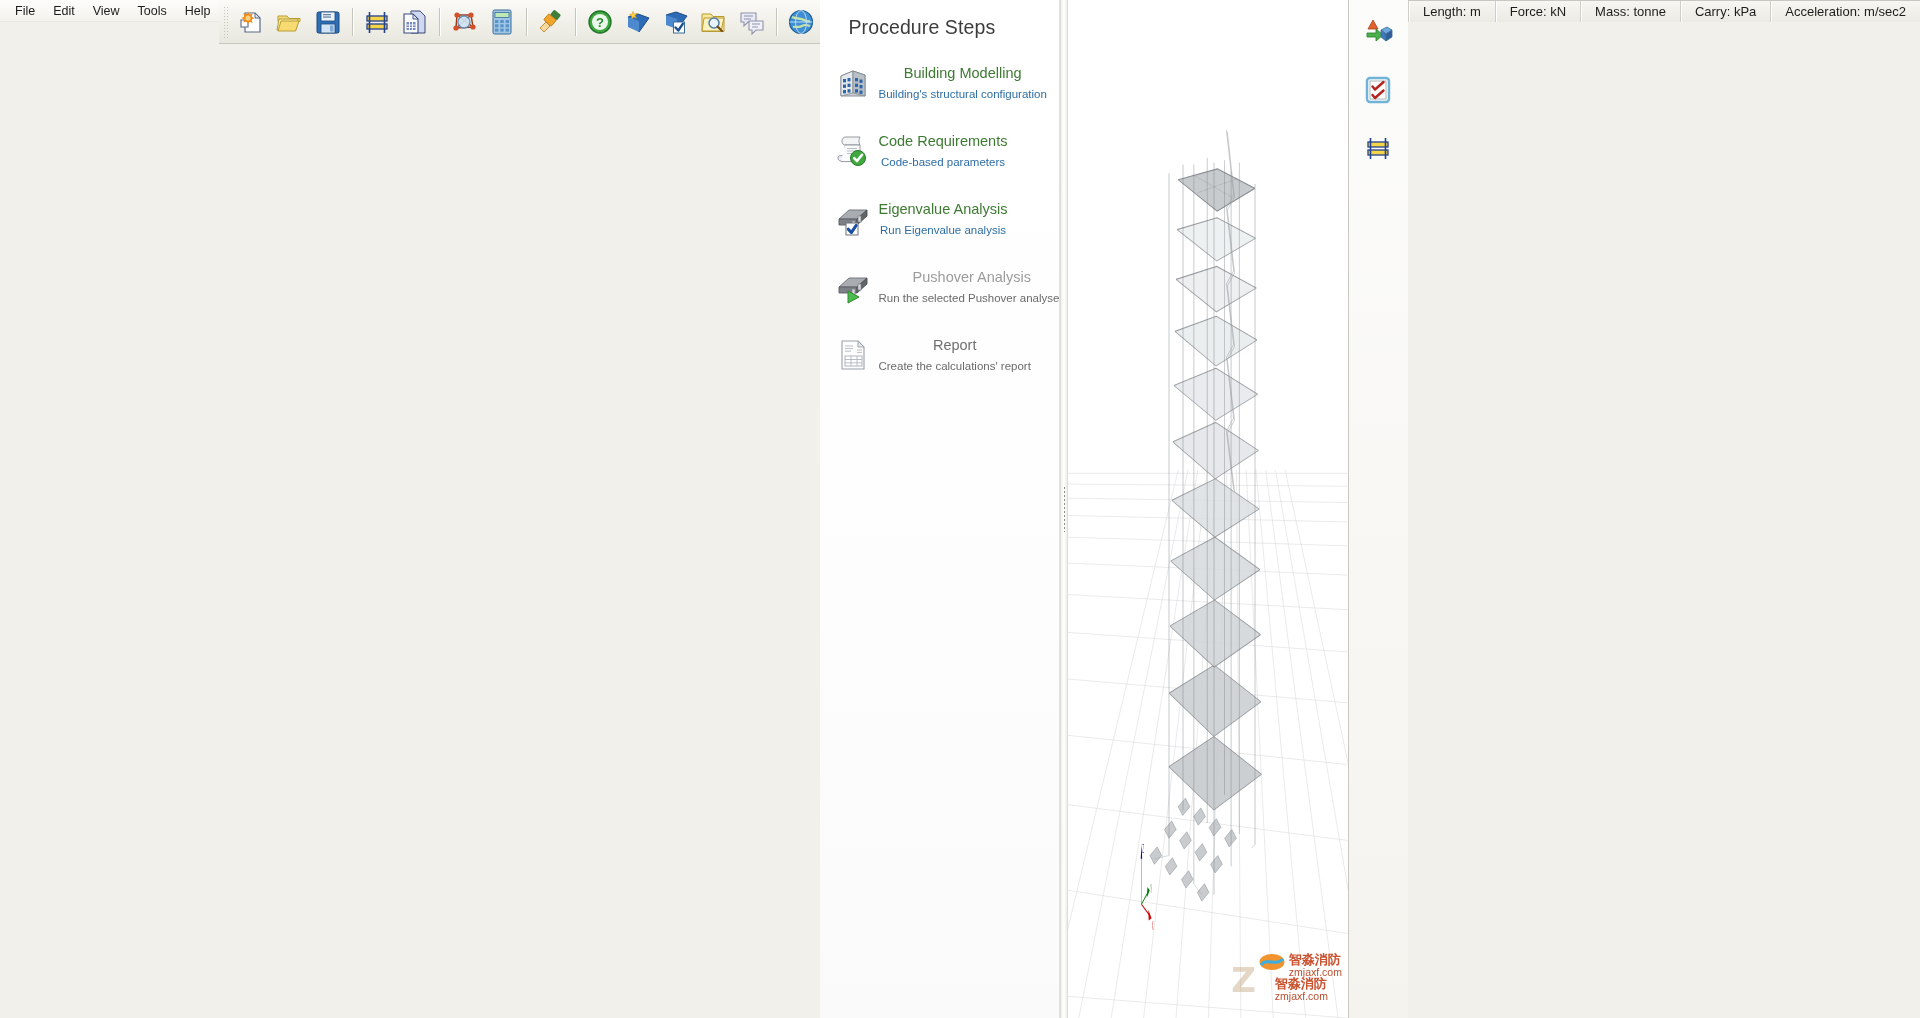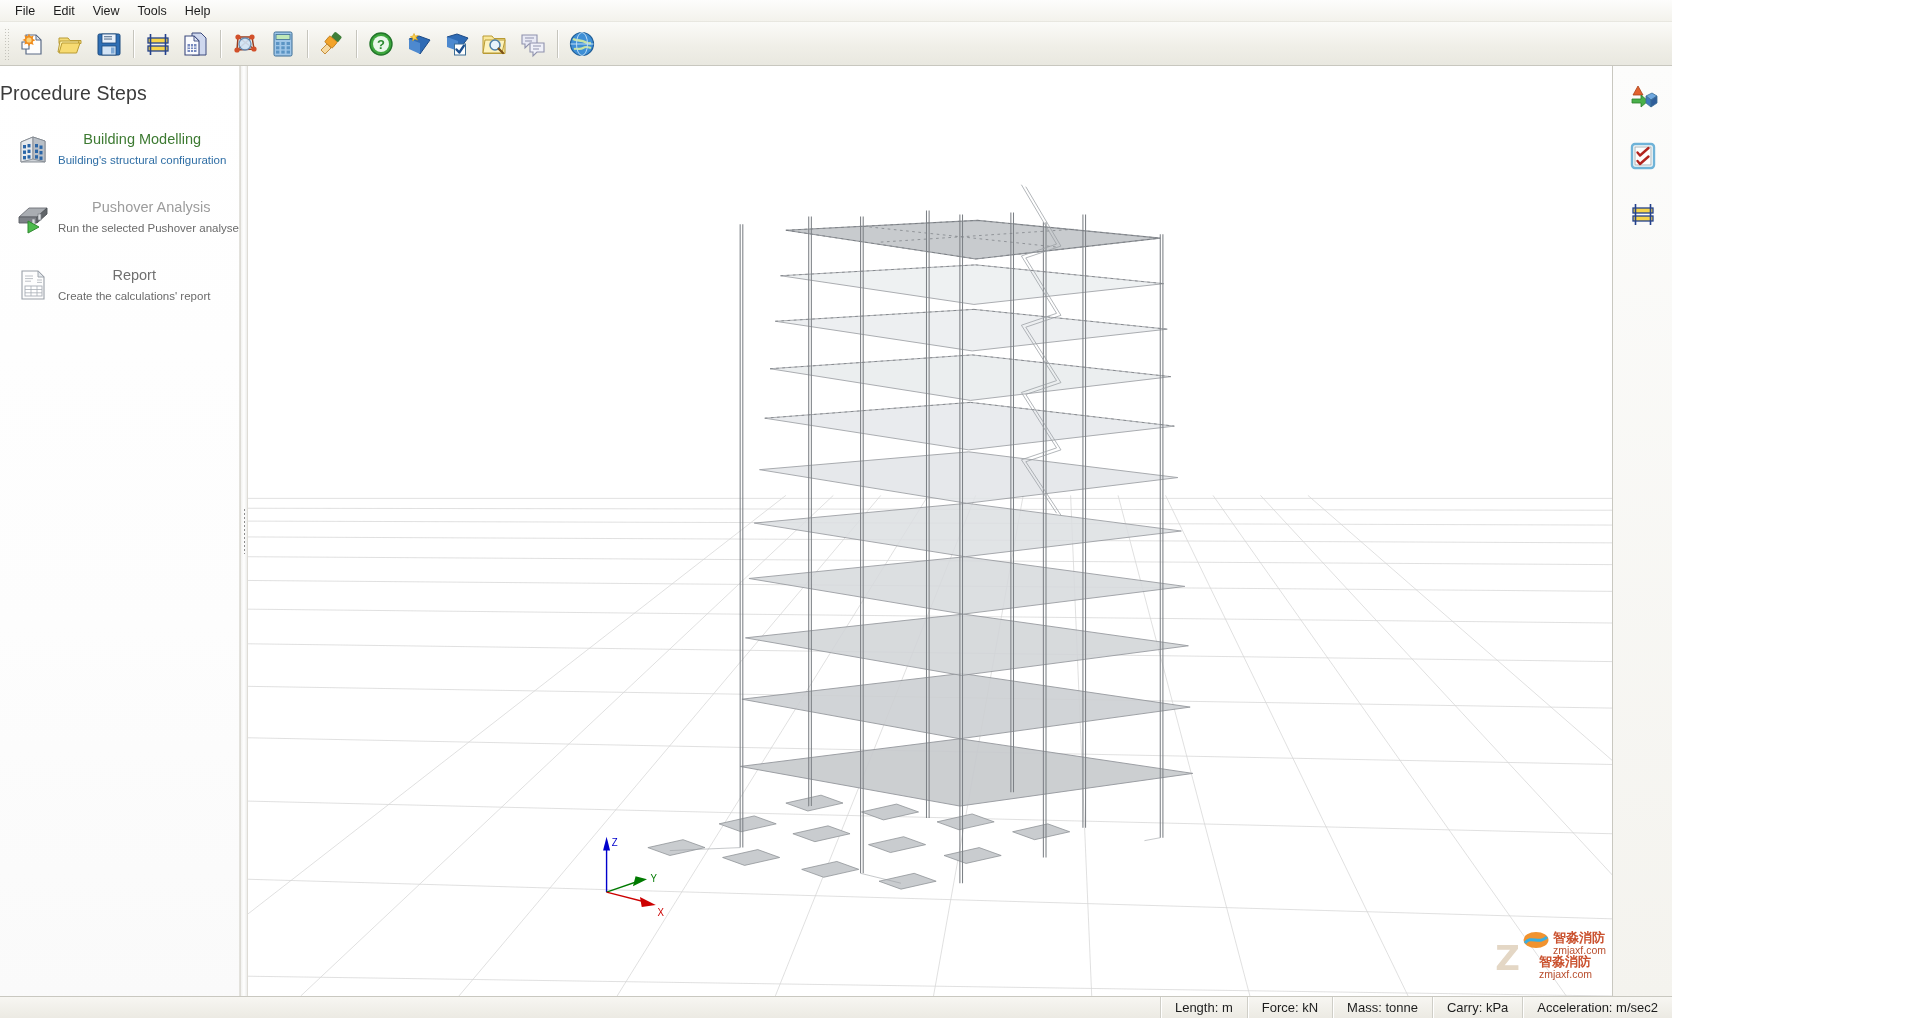--- a/index.html
+++ b/index.html
@@ -3,22 +3,22 @@
 <meta charset="utf-8">
 <style>
   * { box-sizing: border-box; margin: 0; padding: 0; }
   html, body {
     width: 1920px; height: 1018px;
     overflow: hidden;
     font-family: "Liberation Sans", sans-serif;
     background: #ffffff;
   }
   #app {
-    width: 1672px; height: 1018px;
-    display: flex; flex-direction: column;
+    width: 1920px; height: 1018px;
+    display: flex; flex-direction: row;
     background: #f1f0ea;
   }
 
   
   .menubar {
     height: 22px;
     background: linear-gradient(to bottom, #fdfdfc 0%, #f3f2ec 100%);
     display: flex; align-items: center;
     padding-left: 6px;
     border-bottom: 1px solid #e8e7e0;
@@ -71,20 +71,21 @@
     background: linear-gradient(to bottom, #ffffff 0%, #fdfdfd 60%, #fafafa 100%);
     border-right: 1px solid #e3e2dd;
     padding-top: 16px;
     position: relative;
     overflow: hidden;
   }
   .sb-title {
     font-size: 19.5px;
     color: #3c3c3c;
     font-weight: 400;
+    padding-left: 28px;
     margin-bottom: 22px;
     letter-spacing: .1px;
   }
   .sb-item {
     display: flex;
     align-items: flex-start;
     padding: 0 10px 0 12px;
     margin-bottom: 22px;
     min-height: 46px;
     cursor: default;
@@ -396,21 +397,58 @@
                 <rect x="26.5" y="27.5" width="3" height="3.4"></rect>
             </g>
           </svg>
         </div>
         <div class="sb-text">
           <div class="sb-label">Building Modelling</div>
           <div class="sb-sub">Building's structural configuration</div>
         </div>
       </div>
 
-
+      <div class="sb-item">
+        <div class="sb-icon">
+          <svg width="40" height="40" viewBox="0 0 40 40">
+            <path d="M13 6 C10 6 9 8 9 10.5 C9 13 11 14 12 14 L27 14 C27 14 26 12.5 26 10 C26 7.5 27 6 27 6 Z" fill="#f2f4f6" stroke="#8b9099" stroke-width=".9"></path>
+            <path d="M12 14 L12 26 C12 28.5 10 30 8 30 C6 30 5 28.6 5 27 C5 25.6 6 24.6 7.6 24.6 L19 24.6" fill="#eceff2" stroke="#8b9099" stroke-width=".9"></path>
+            <path d="M12 14 L27 14 L27 27 C27 29 25 30.6 22.5 30.6 L8 30.6" fill="#fbfcfd" stroke="#8b9099" stroke-width=".9"></path>
+            <g stroke="#a8adb5" stroke-width=".8">
+              <line x1="14" y1="17.5" x2="24" y2="17.5"></line>
+                <line x1="14" y1="20" x2="24" y2="20"></line>
+                <line x1="14" y1="22.5" x2="21" y2="22.5"></line>
+            </g>
+            <circle cx="25" cy="27" r="7.5" fill="#3fa83f" stroke="#237a24" stroke-width="1"></circle>
+            <path d="M21.2 27.2 L24 30 L29 23.8" stroke="#fff" stroke-width="2.6" fill="none" stroke-linecap="round" stroke-linejoin="round"></path>
+          </svg>
+        </div>
+        <div class="sb-text">
+          <div class="sb-label">Code Requirements</div>
+          <div class="sb-sub">Code-based parameters</div>
+        </div>
+      </div>
+
+      <div class="sb-item">
+        <div class="sb-icon">
+          <svg width="40" height="40" viewBox="0 0 40 40">
+            <path d="M6 20 L16 11 L34 11 L24 20 Z" fill="#a9adb2" stroke="#6d7177" stroke-width=".9"></path>
+            <path d="M6 20 L24 20 L24 26 L6 26 Z" fill="#7d8187" stroke="#5b5f65" stroke-width=".9"></path>
+            <path d="M24 20 L34 11 L34 17 L24 26 Z" fill="#616569" stroke="#4c5055" stroke-width=".9"></path>
+            <rect x="19" y="22" width="3" height="6" fill="#d7dadd" stroke="#7a7e84" stroke-width=".7"></rect>
+            <rect x="25" y="17" width="3" height="6" fill="#d7dadd" stroke="#7a7e84" stroke-width=".7"></rect>
+            <rect x="13" y="24" width="12" height="12" fill="#ffffff" stroke="#6d7177" stroke-width="1"></rect>
+            <path d="M15.3 30.2 L18.3 33.6 L23.2 26.4" stroke="#1b4f9f" stroke-width="3" fill="none" stroke-linecap="round" stroke-linejoin="round"></path>
+          </svg>
+        </div>
+        <div class="sb-text">
+          <div class="sb-label">Eigenvalue Analysis</div>
+          <div class="sb-sub">Run Eigenvalue analysis</div>
+        </div>
+      </div>
 
       <div class="sb-item disabled">
         <div class="sb-icon">
           <svg width="40" height="40" viewBox="0 0 40 40">
             <path d="M6 20 L16 11 L34 11 L24 20 Z" fill="#a9adb2" stroke="#6d7177" stroke-width=".9"></path>
             <path d="M6 20 L24 20 L24 26 L6 26 Z" fill="#7d8187" stroke="#5b5f65" stroke-width=".9"></path>
             <path d="M24 20 L34 11 L34 17 L24 26 Z" fill="#616569" stroke="#4c5055" stroke-width=".9"></path>
             <rect x="19" y="22" width="3" height="6" fill="#d7dadd" stroke="#7a7e84" stroke-width=".7"></rect>
             <rect x="25" y="17" width="3" height="6" fill="#d7dadd" stroke="#7a7e84" stroke-width=".7"></rect>
             <path d="M15 24 L26 30 L15 36 Z" fill="#4dbb4d" stroke="#2f8a2f" stroke-width="1"></path>

